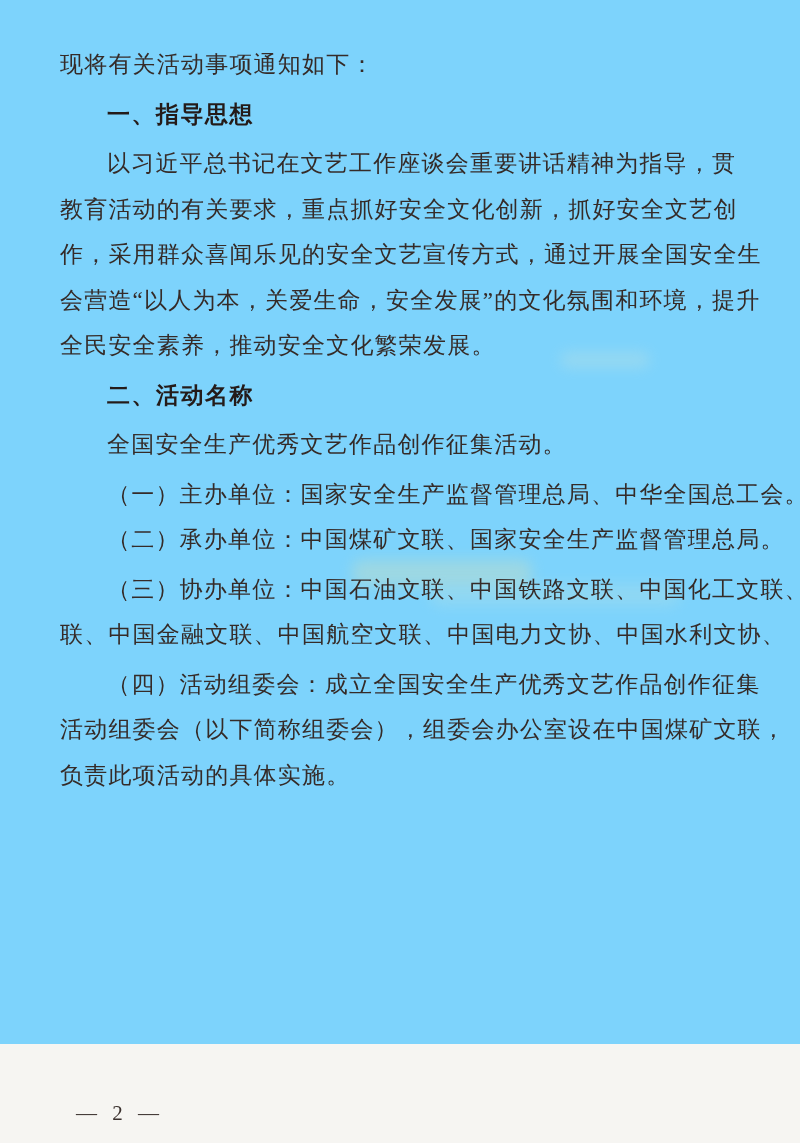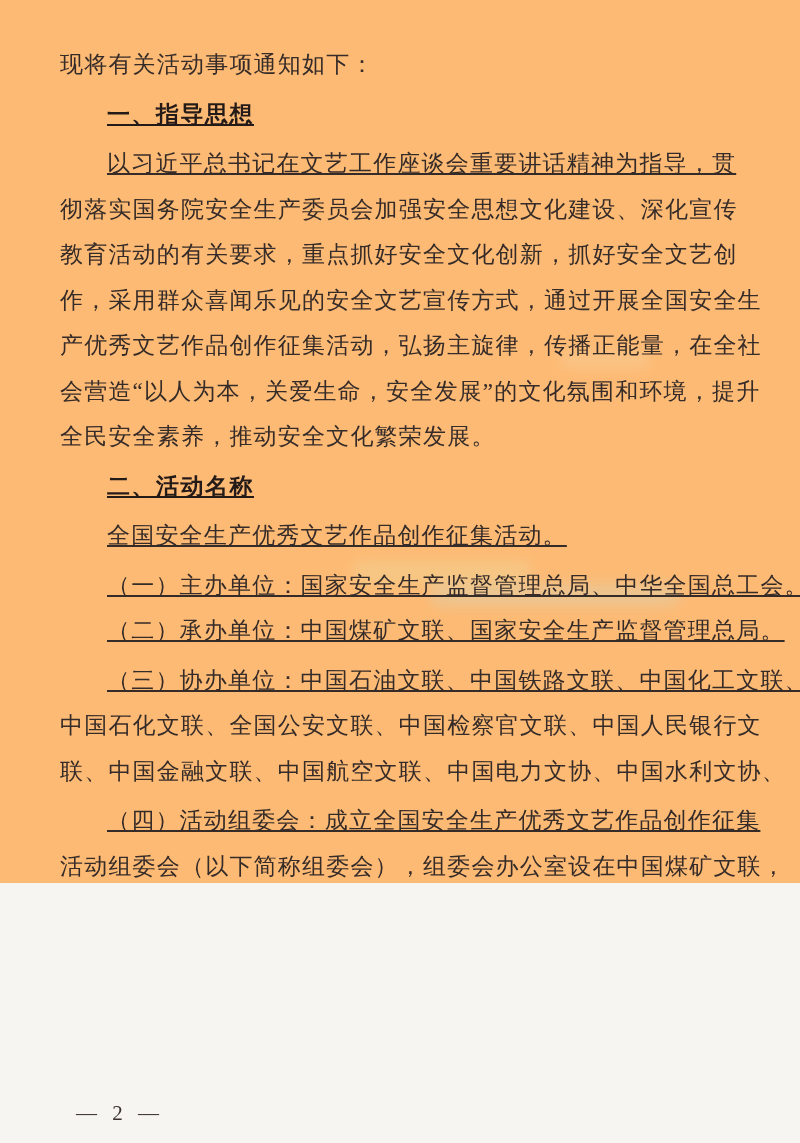--- a/index.html
+++ b/index.html
@@ -4,22 +4,22 @@
 <style>
   html,body{margin:0;padding:0;}
   body{
     width:800px;height:1143px;
     background:#f6f5f2;
     font-family:"Liberation Serif","DejaVu Serif",serif;
     overflow:hidden;
   }
   .page{
     position:relative;
-    width:800px;height:883px;
-    background:#fdba74;
+    width:800px;height:1044px;
+    background:#7dd3fc;
     color:#352b28;
   }
   
   .artifact{
     position:absolute;
     filter:blur(7px);
     opacity:.35;
     border-radius:10px;
     pointer-events:none;
   }
@@ -39,21 +39,21 @@
     letter-spacing:1.2px;
     white-space:nowrap;
     color:#352b28;
   }
   .line.h{
     font-family:"Liberation Sans","DejaVu Sans",sans-serif;
     font-weight:700;
     color:#241b19;
     letter-spacing:1.5px;
   }
-  .line.ind{padding-left:47px;text-decoration:underline;}
+  .line.ind{padding-left:47px;}
   .line.sp{margin-top:4px;}
 
   .page-number{
     position:absolute;
     left:76px;top:1098px;
     font-size:21px;
     letter-spacing:5px;
     color:#3a302d;
     line-height:30px;
   }
@@ -64,32 +64,30 @@
 <div class="page">
 
   <div class="artifact a1"></div>
   <div class="artifact a2"></div>
   <div class="artifact a3"></div>
 
   <div class="content">
     <div class="line">现将有关活动事项通知如下：</div>
     <div class="line h ind sp">一、指导思想</div>
     <div class="line ind sp">以习近平总书记在文艺工作座谈会重要讲话精神为指导，贯</div>
-    <div class="line">彻落实国务院安全生产委员会加强安全思想文化建设、深化宣传</div>
     <div class="line">教育活动的有关要求，重点抓好安全文化创新，抓好安全文艺创</div>
     <div class="line">作，采用群众喜闻乐见的安全文艺宣传方式，通过开展全国安全生</div>
-    <div class="line">产优秀文艺作品创作征集活动，弘扬主旋律，传播正能量，在全社</div>
     <div class="line">会营造“以人为本，关爱生命，安全发展”的文化氛围和环境，提升</div>
     <div class="line">全民安全素养，推动安全文化繁荣发展。</div>
     <div class="line h ind sp">二、活动名称</div>
     <div class="line ind sp">全国安全生产优秀文艺作品创作征集活动。</div>
     <div class="line ind sp">（一）主办单位：国家安全生产监督管理总局、中华全国总工会。</div>
     <div class="line ind">（二）承办单位：中国煤矿文联、国家安全生产监督管理总局。</div>
     <div class="line ind sp">（三）协办单位：中国石油文联、中国铁路文联、中国化工文联、</div>
-    <div class="line">中国石化文联、全国公安文联、中国检察官文联、中国人民银行文</div>
     <div class="line">联、中国金融文联、中国航空文联、中国电力文协、中国水利文协、</div>
     <div class="line ind sp">（四）活动组委会：成立全国安全生产优秀文艺作品创作征集</div>
     <div class="line">活动组委会（以下简称组委会），组委会办公室设在中国煤矿文联，</div>
+    <div class="line">负责此项活动的具体实施。</div>
   </div>
 
   <div class="page-number">— 2 —</div>
 
 </div>
 
 </body></html>

